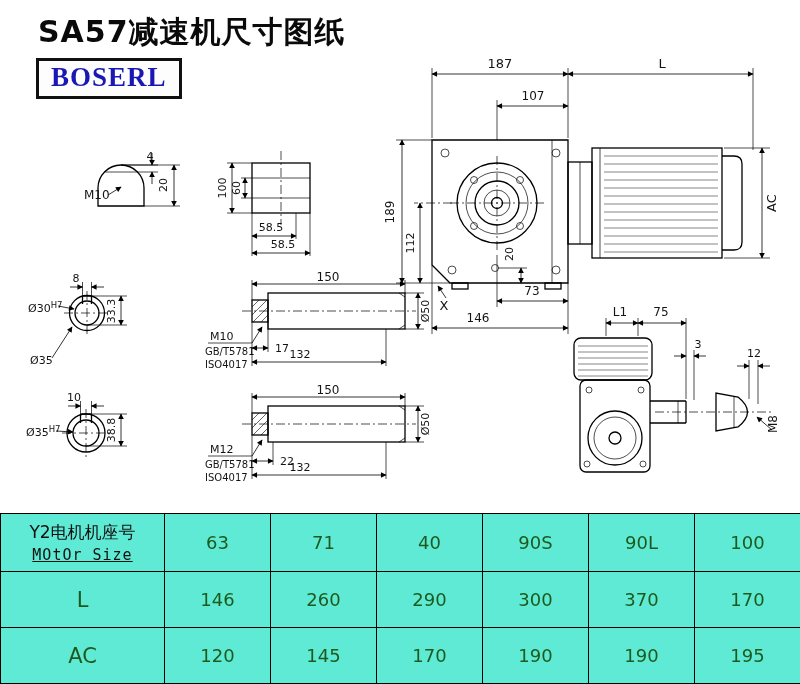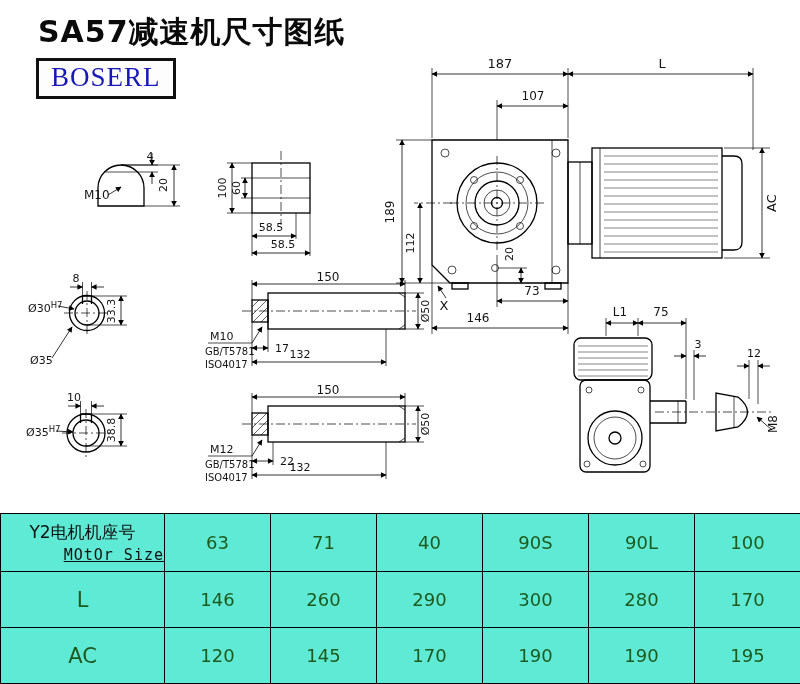--- a/index.html
+++ b/index.html
@@ -2,42 +2,42 @@
 <html style="--logo-blue: #1a18b4; --table-green: #1e5a1e;"><head>
 <meta charset="utf-8">
 <style>
   html,body{margin:0;padding:0;background:#ffffff;}
   .page{position:relative;width:800px;height:684px;background:#fff;overflow:hidden;
         font-family:"DejaVu Sans",sans-serif;}
   .title{position:absolute;left:38px;top:12px;font-size:30px;font-weight:bold;
          color:#0a0a0a;letter-spacing:1px;text-align:right;}
   .logo{position:absolute;left:36px;top:58px;border:3px solid #101010;background:#fdfdfd;
         padding:1px 12px 3px 12px;}
-  .logo span{font-family:"Liberation Serif",serif;font-weight:normal;font-size:27px;
+  .logo span{font-family:"Liberation Serif",serif;font-weight:bold;font-size:27px;
         color:var(--logo-blue,#1a18b4);letter-spacing:1px;}
   svg.drawing{position:absolute;left:0;top:0;}
   svg .o{stroke:#000;stroke-width:1.3;fill:none;}
   svg .t{stroke:#000;stroke-width:0.7;fill:none;}
   svg .fin{stroke:#333;stroke-width:0.6;fill:none;}
   svg .hatch{stroke:#000;stroke-width:0.6;fill:none;}
   svg .cl{stroke:#000;stroke-width:0.7;fill:none;stroke-dasharray:9 3 2 3;}
   svg .d{stroke:#000;stroke-width:0.8;fill:none;marker-start:url(#ah);marker-end:url(#ah);}
   svg .ld{stroke:#000;stroke-width:0.8;fill:none;marker-end:url(#ah);}
   svg text{font-family:"DejaVu Sans",sans-serif;fill:#141414;}
   .f13{font-size:13px;} .f12{font-size:12px;} .f11{font-size:11px;}
   .f10{font-size:10px;} .f8{font-size:8.5px;}
   table.dims{position:absolute;left:0;top:513px;width:800px;height:171px;
         border-collapse:collapse;table-layout:fixed;background:#5eead4;}
   table.dims th,table.dims td{border:1.5px solid #000;text-align:center;
         vertical-align:middle;padding:0;}
   table.dims td{font-size:18px;color:var(--table-green,#1e5a1e);}
   table.dims th.rl{font-size:21px;font-weight:normal;color:var(--table-green,#1e5a1e);}
   th.c0 .hcn{font-size:17px;color:#111;font-weight:normal;}
   th.c0 .hen{font-size:15px;color:#111;font-weight:normal;text-decoration:underline;
-        font-family:"DejaVu Sans Mono",monospace;letter-spacing:1px;margin-top:2px;text-align:right;}
+        font-family:"DejaVu Sans Mono",monospace;letter-spacing:1px;margin-top:2px;}
 </style>
 </head>
 <body>
 
 <div class="page">
 
   <div class="title">SA57减速机尺寸图纸</div>
 
   <div class="logo">
     <span>BOSERL</span>
@@ -338,21 +338,21 @@
       <td>90S</td>
       <td>90L</td>
       <td>100</td>
     </tr>
     <tr style="height:42px">
       <th class="rl">L</th>
       <td>146</td>
       <td>260</td>
       <td>290</td>
       <td>300</td>
-      <td>280</td>
+      <td>370</td>
       <td>170</td>
     </tr>
     <tr style="height:42px">
       <th class="rl">AC</th>
       <td>120</td>
       <td>145</td>
       <td>170</td>
       <td>190</td>
       <td>190</td>
       <td>195</td>

